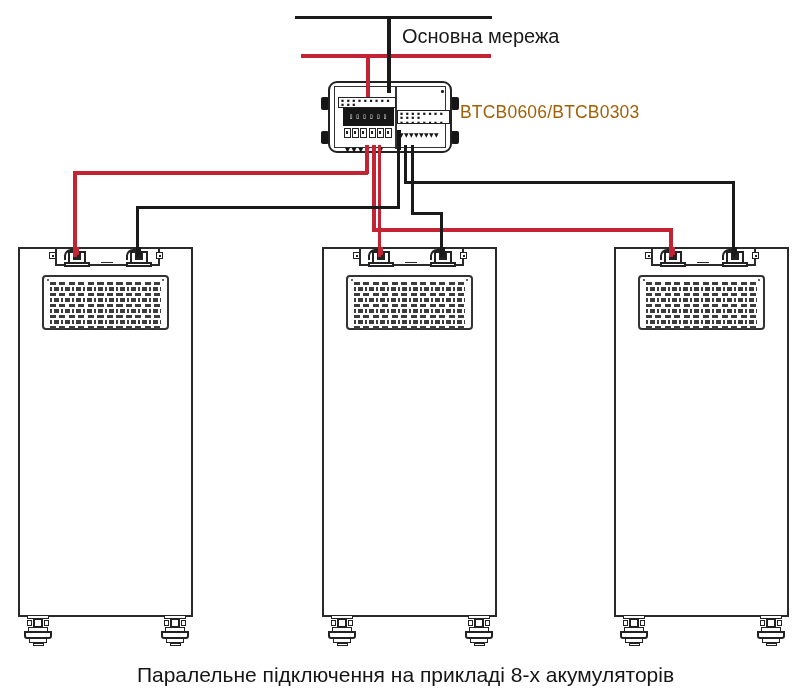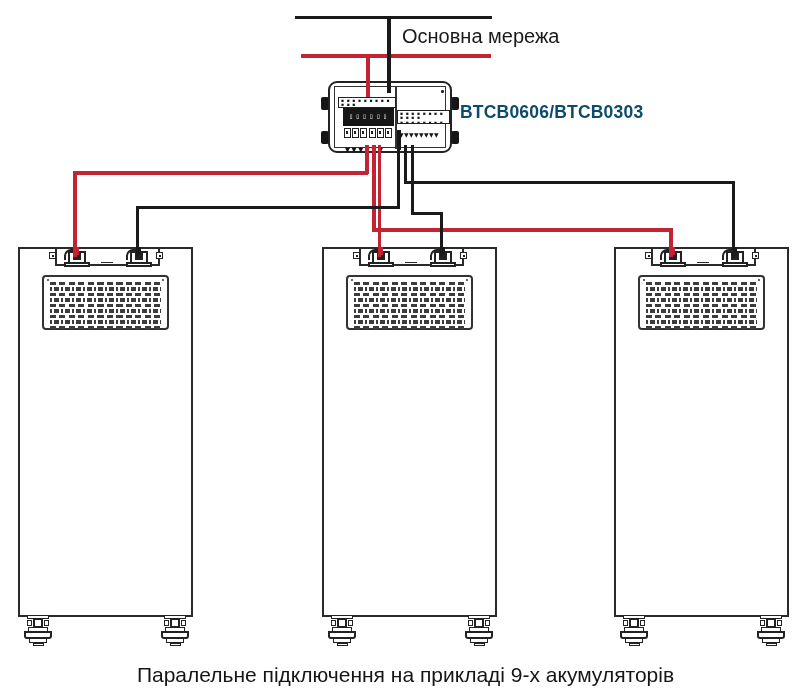--- a/index.html
+++ b/index.html
@@ -34,22 +34,22 @@
             display:block;padding:1px 2px 0 2px;color:#161616;}
   .darkblock{position:absolute;left:13px;top:25px;width:51px;height:18px;background:#161616;
              color:#fff;font-family:"DejaVu Sans",sans-serif;overflow:hidden;}
   .darkblock::before{content:"▯ ▯ ▯ ▯ ▯ ▯";display:block;font-size:5.5px;letter-spacing:1px;
              text-align:center;margin-top:5px;color:#fff;}
   .breakers{position:absolute;left:14px;top:45px;width:52px;height:10px;}
   .breakers span{display:inline-block;width:5px;height:8px;border:1px solid #222;background:#fff;
              margin-right:1.2px;vertical-align:top;position:relative;}
   .breakers span::after{content:"";position:absolute;left:1px;top:2px;width:2px;height:3px;background:#222;}
   .btcb-dot{position:absolute;width:2.5px;height:2.5px;background:#222;border-radius:50%;}
-  .btcb-label{position:absolute;left:460px;top:102px;font-size:17.5px;font-weight:bold;
-              letter-spacing:0.2px;color:#0c4a6e;z-index:3;}
+  .btcb-label{position:absolute;left:460px;top:102px;font-size:17.5px;font-weight:normal;
+              letter-spacing:0.2px;color:#a16207;z-index:3;}
 
   
   .battery{position:absolute;top:247px;width:175px;height:370px;border:2px solid #2a2a2a;
            background:#fff;box-sizing:border-box;z-index:2;}
   .notch{position:absolute;left:35px;top:0;width:101px;height:15px;border:2px solid #2a2a2a;
          border-top:none;background:#fff;}
   .notch::after{content:"";position:absolute;left:44px;bottom:1px;width:12px;height:1.5px;background:#2a2a2a;}
   .screw{position:absolute;top:3px;width:7px;height:7px;border:1.5px solid #222;background:#fff;box-sizing:border-box;}
   .screw::after{content:"";position:absolute;left:1.5px;top:1.5px;width:2px;height:2px;background:#222;}
   .screw.sl{left:29px;} .screw.sr{left:136px;}
@@ -292,14 +292,14 @@
           <div class="f-nutr"></div>
         <div class="f-stem"></div>
           <div class="f-collar"></div>
         <div class="f-base1"></div>
           <div class="f-base2"></div>
           <div class="f-base3"></div>
       </div>
     </div>
     </div>
 
-  <div class="caption">Паралельне підключення на прикладі 9-х акумуляторів</div>
+  <div class="caption">Паралельне підключення на прикладі 8-х акумуляторів</div>
 </div>
 
 </body></html>

